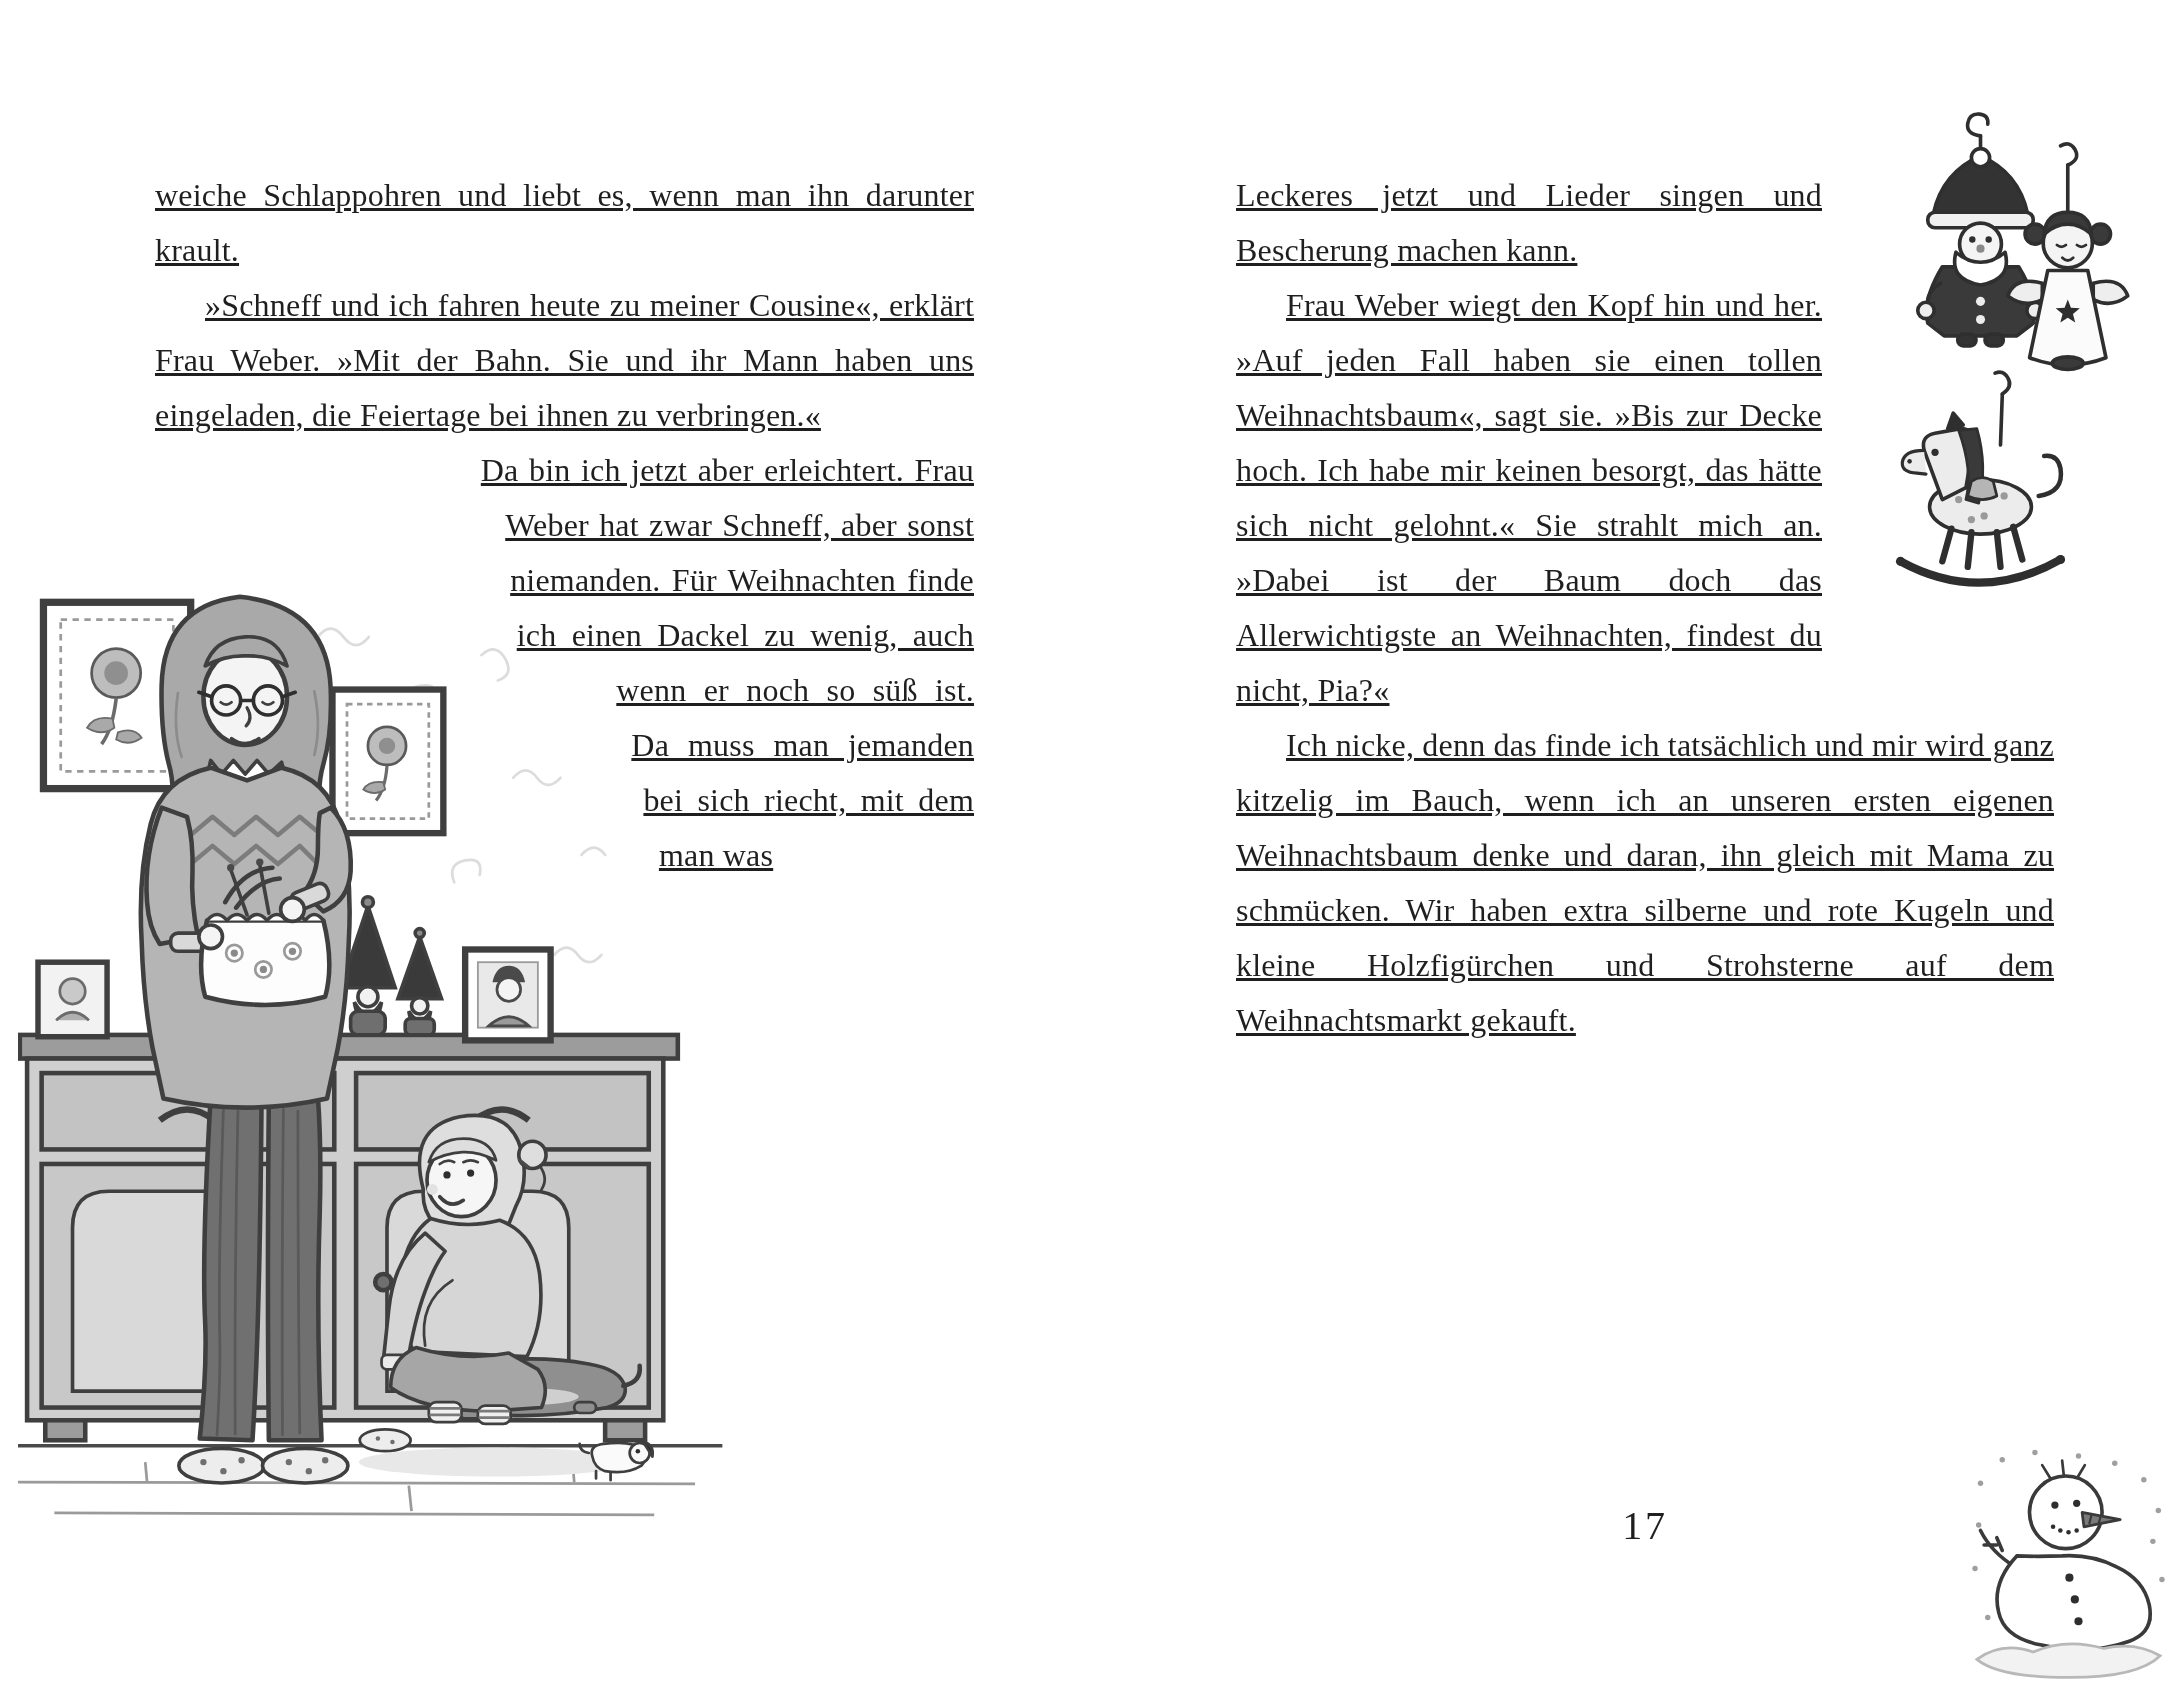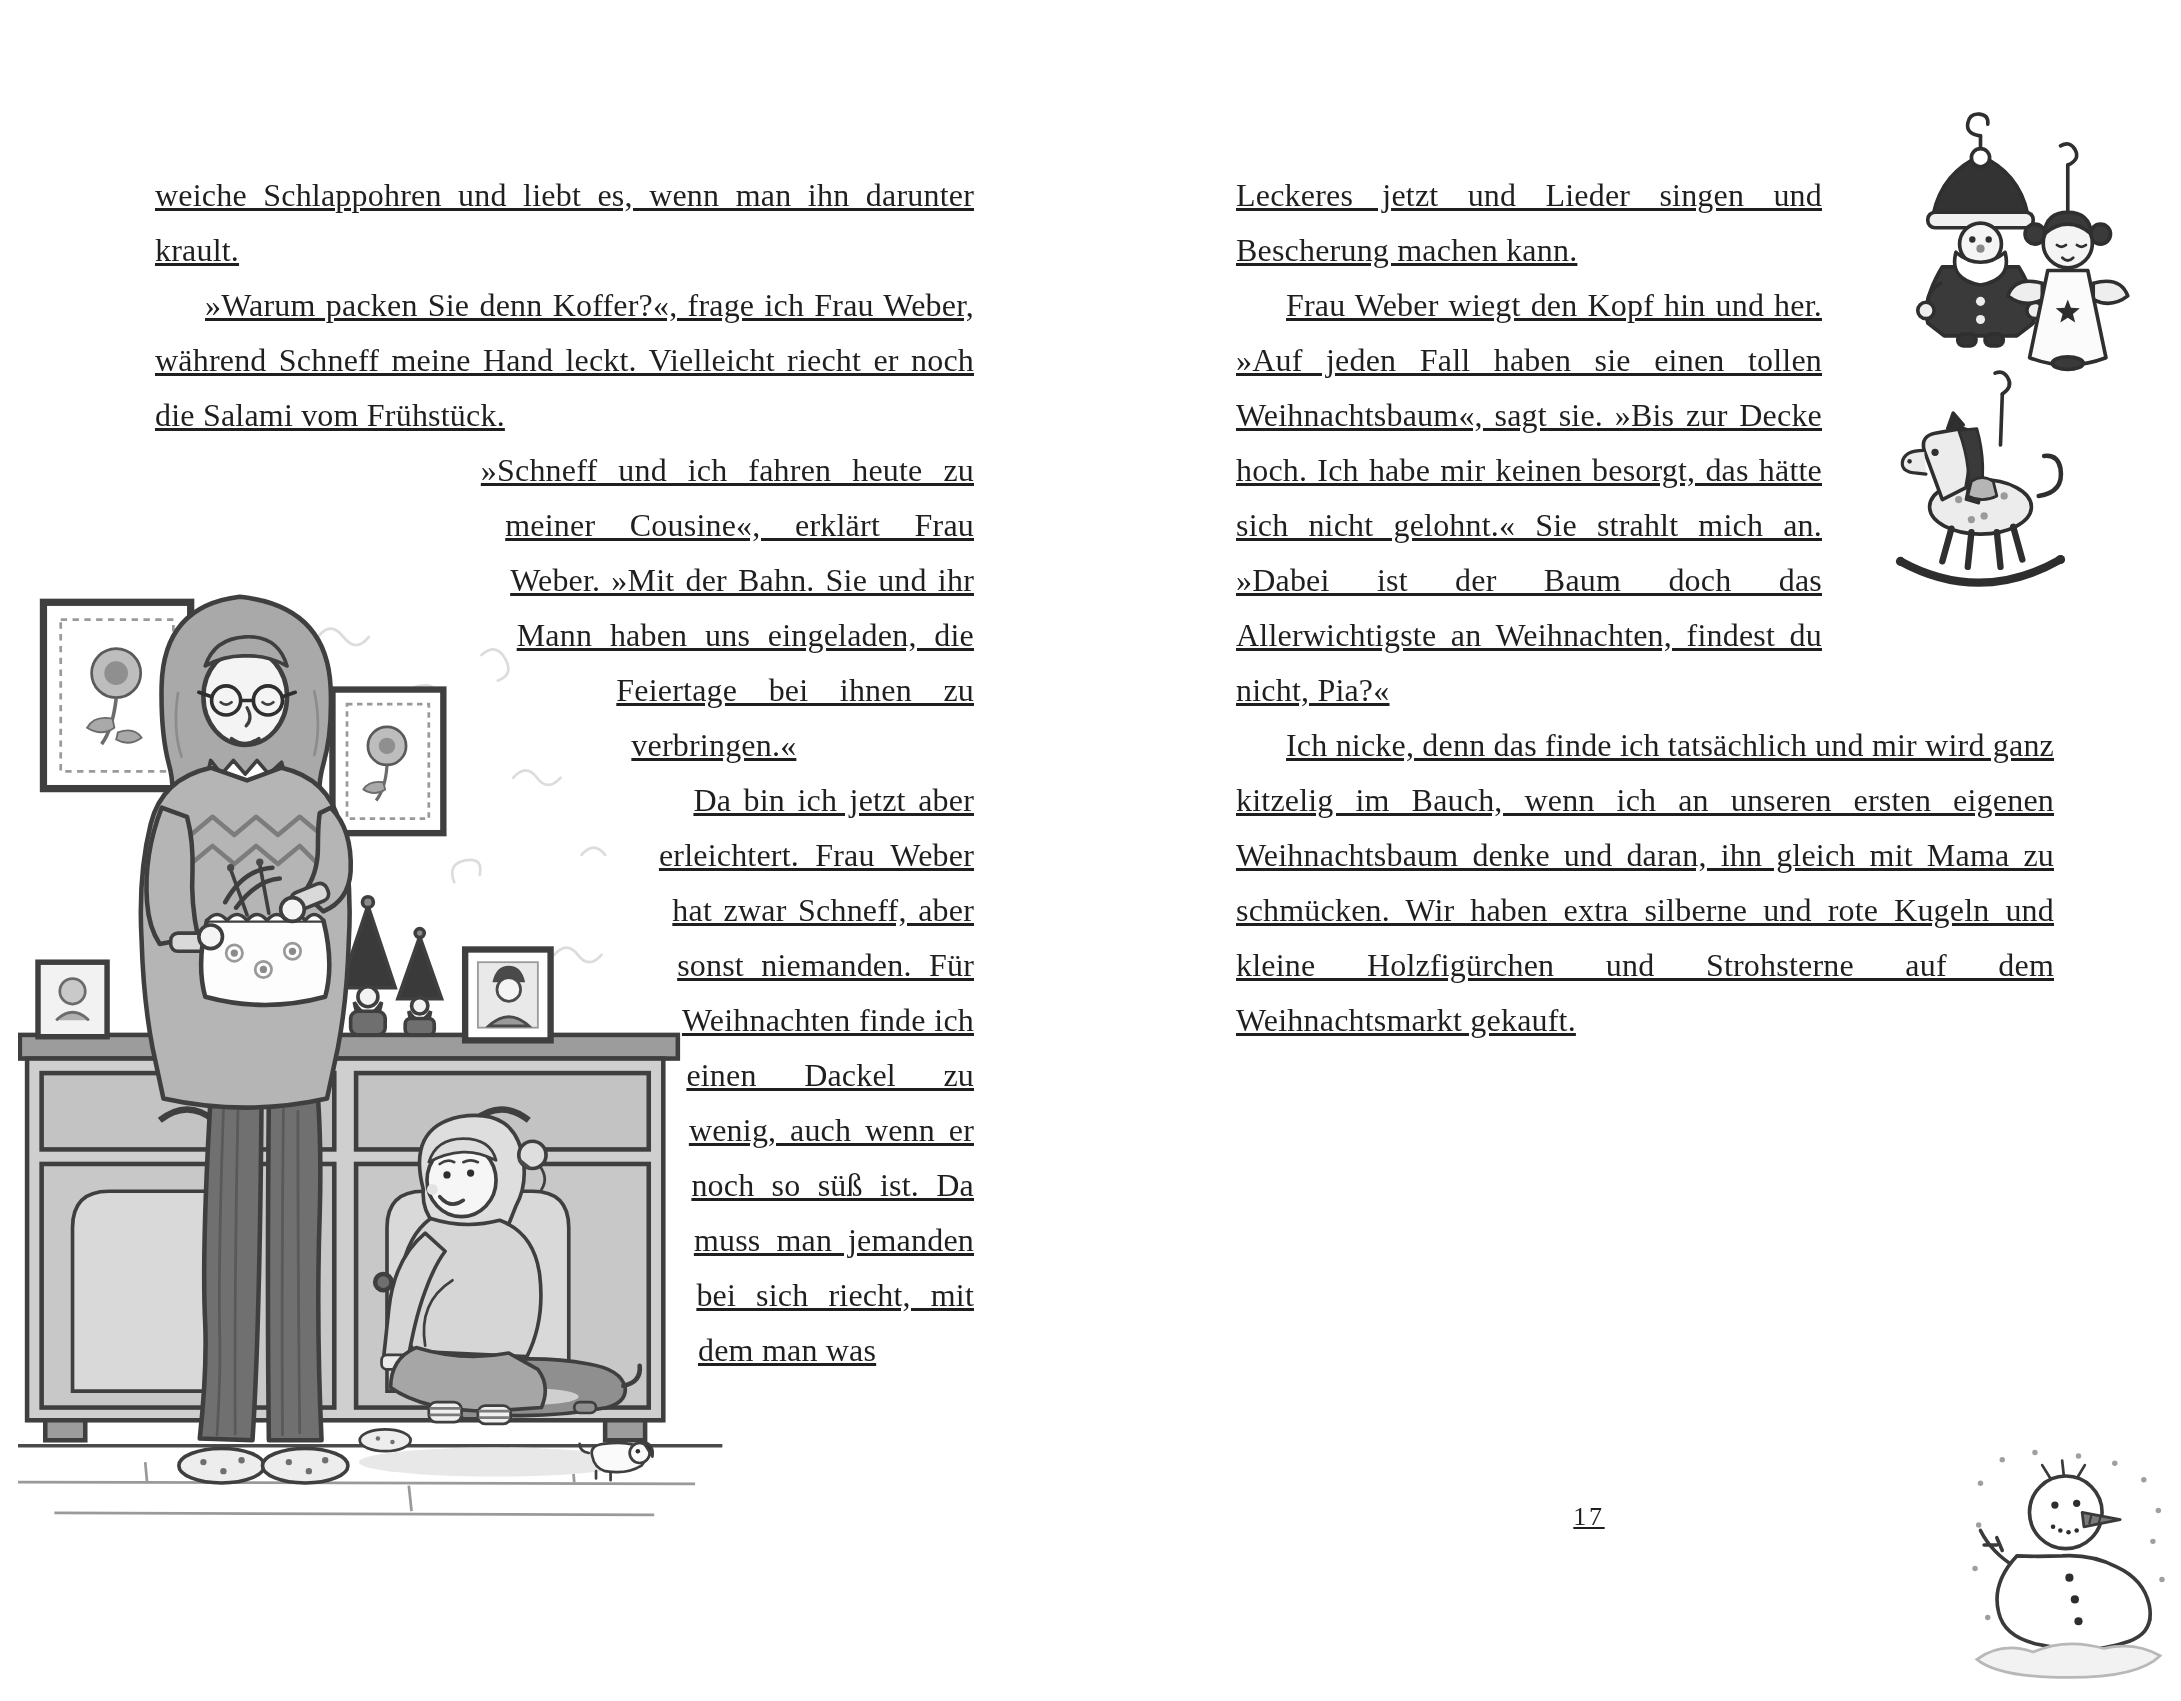--- a/index.html
+++ b/index.html
@@ -25,22 +25,22 @@
   .shape-right{
     float:right;width:232px;height:536px;
     shape-outside:polygon(0px 0px,232px 0px,232px 536px,98px 536px,98px 455px,0px 455px);
     shape-margin:9px;
   }
   .illu{position:absolute;}
   .illu-left{left:18px;top:582px;width:718px;height:964px;}
   .illu-ornaments{left:1864px;top:105px;width:273px;height:500px;}
   .illu-snowman{left:1964px;top:1447px;width:209px;height:245px;}
   .page-number{
-    position:absolute;left:1180px;top:1502px;width:818px;text-align:center;
-    font-size:26px;letter-spacing:2.7px;color:#1f1f1f;text-decoration:underline;
+    position:absolute;left:1236px;top:1502px;width:818px;text-align:center;
+    font-size:40px;letter-spacing:2.7px;color:#1f1f1f;
   }
 </style>
 </head>
 <body>
 
 <div class="spread">
 
   <svg class="illu illu-left" viewBox="0 0 790 1060" xmlns="http://www.w3.org/2000/svg">
 
     <g fill="none" stroke="#dcdcdc" stroke-width="3" stroke-linecap="round">
@@ -222,21 +222,20 @@
       <path d="M688 946 q12 2 10 16 Z" fill="#2e2e2e"></path>
       <circle cx="682" cy="956" r="2.5" fill="#2e2e2e" stroke="none"></circle>
       <path d="M636 978 v8 M652 980 v8"></path>
       <path d="M628 958 q-10 -2 -10 -10" fill="none"></path>
     </g>
   </svg>
 
   <div class="text-col left-col">
     <div class="shape-left"></div>
     <p class="para">weiche Schlappohren und liebt es, wenn man ihn darunter krault.</p>
-    <p class="para indent">»Warum packen Sie denn Koffer?«, frage ich Frau Weber, während Schneff meine Hand leckt. Vielleicht riecht er noch die Salami vom Frühstück.</p>
     <p class="para indent">»Schneff und ich fahren heute zu meiner Cousine«, erklärt Frau Weber. »Mit der Bahn. Sie und ihr Mann haben uns eingeladen, die Feiertage bei ihnen zu verbringen.«</p>
     <p class="para indent">Da bin ich jetzt aber erleichtert. Frau Weber hat zwar Schneff, aber sonst niemanden. Für Weihnachten finde ich einen Dackel zu wenig, auch wenn er noch so süß ist. Da muss man jemanden bei sich riecht, mit dem man was</p>
   </div>
 
   <svg class="illu illu-ornaments" viewBox="0 0 300 550" xmlns="http://www.w3.org/2000/svg">
     <g stroke="#2f2f2f" stroke-width="4" stroke-linecap="round" stroke-linejoin="round">
       <path d="M128 34 q-16 -2 -14 -14 q2 -11 13 -10 q10 1 9 11" fill="none"></path>
       <line x1="128" y1="34" x2="128" y2="56"></line>
       <path d="M128 56 q-42 18 -52 64 l104 0 q-10 -46 -52 -64 Z" fill="#333333"></path>
       <circle cx="128" cy="58" r="10" fill="#ffffff"></circle>

